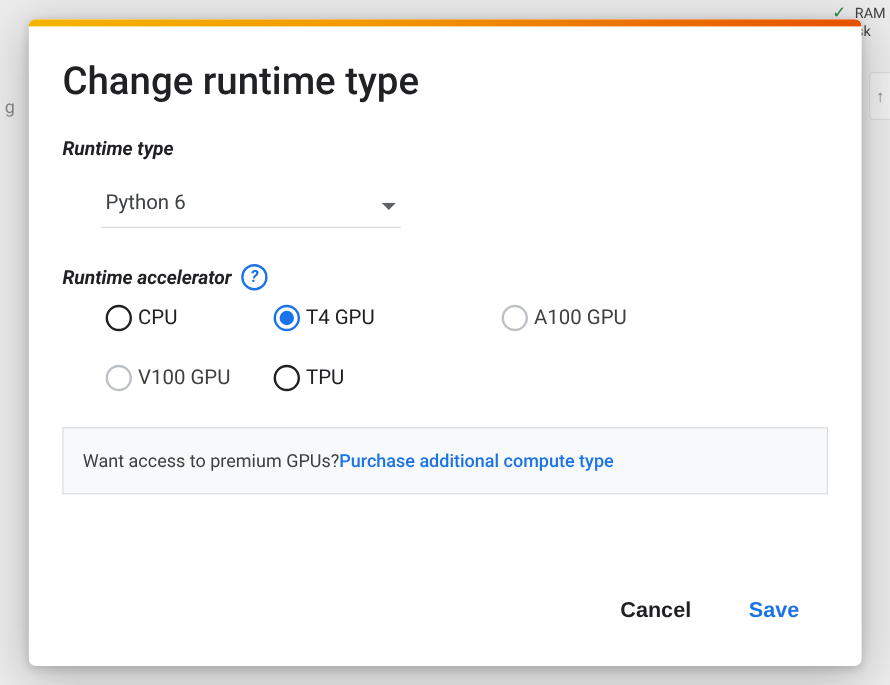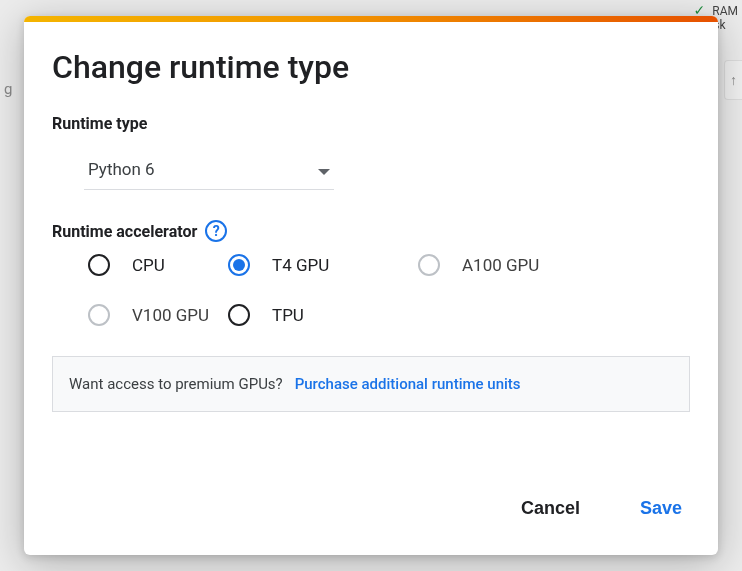--- a/index.html
+++ b/index.html
@@ -69,20 +69,21 @@
       margin-bottom: 28px;
     }
     .section-label {
       font-size: 16px;
       font-weight: 700;
       color: #202124;
       display: flex;
       align-items: center;
       gap: 8px;
       margin-bottom: 12px;
+      font-style: italic;
     }
     .help-icon {
       width: 22px;
       height: 22px;
       border: 2px solid #1a73e8;
       border-radius: 50%;
       color: #1a73e8;
       font-size: 14px;
       font-weight: 700;
       display: inline-flex;
@@ -111,21 +112,21 @@
     .radio-grid {
       margin-left: 36px;
       display: grid;
       grid-template-columns: 140px 190px 200px;
       row-gap: 28px;
       margin-bottom: 30px;
     }
     .radio-item {
       display: flex;
       align-items: center;
-      gap: 22px;
+      gap: 5px;
       cursor: pointer;
     }
     .radio-item.disabled {
       cursor: default;
       color: #9aa0a6;
     }
     .radio-circle {
       width: 22px;
       height: 22px;
       border: 2.5px solid #202124;
@@ -159,33 +160,32 @@
       color: #404040;
     }
     .info-box {
       border: 1px solid #dadce0;
       background: #f8f9fa;
       padding: 18px 16px;
       font-size: 15px;
       color: #3c4043;
       display: flex;
       align-items: center;
-      gap: 12px;
     }
     .info-link {
       color: #1a73e8;
       text-decoration: none;
       font-weight: 500;
       cursor: pointer;
     }
     .dialog-footer {
-      padding: 18px 32px 28px;
+      padding: 18px 48px 28px;
       display: flex;
       justify-content: flex-end;
-      gap: 52px;
+      gap: 40px;
     }
     .btn {
       font-size: 18px;
       font-weight: 600;
       background: none;
       border: none;
       cursor: pointer;
       padding: 8px 4px;
     }
     .btn-cancel { color: #202124; }
@@ -242,21 +242,21 @@
         <span class="radio-label">V100 GPU</span>
       </div>
       <div class="radio-item">
         <span class="radio-circle"></span>
         <span class="radio-label">TPU</span>
       </div>
     </div>
 
     <div class="info-box">
       <span>Want access to premium GPUs?</span>
-      <a class="info-link">Purchase additional runtime units</a>
+      <a class="info-link">Purchase additional compute type</a>
     </div>
   </div>
 
   <div class="dialog-footer">
     <button class="btn btn-cancel">Cancel</button>
     <button class="btn btn-save">Save</button>
   </div>
 </div>
 
 </body></html>

